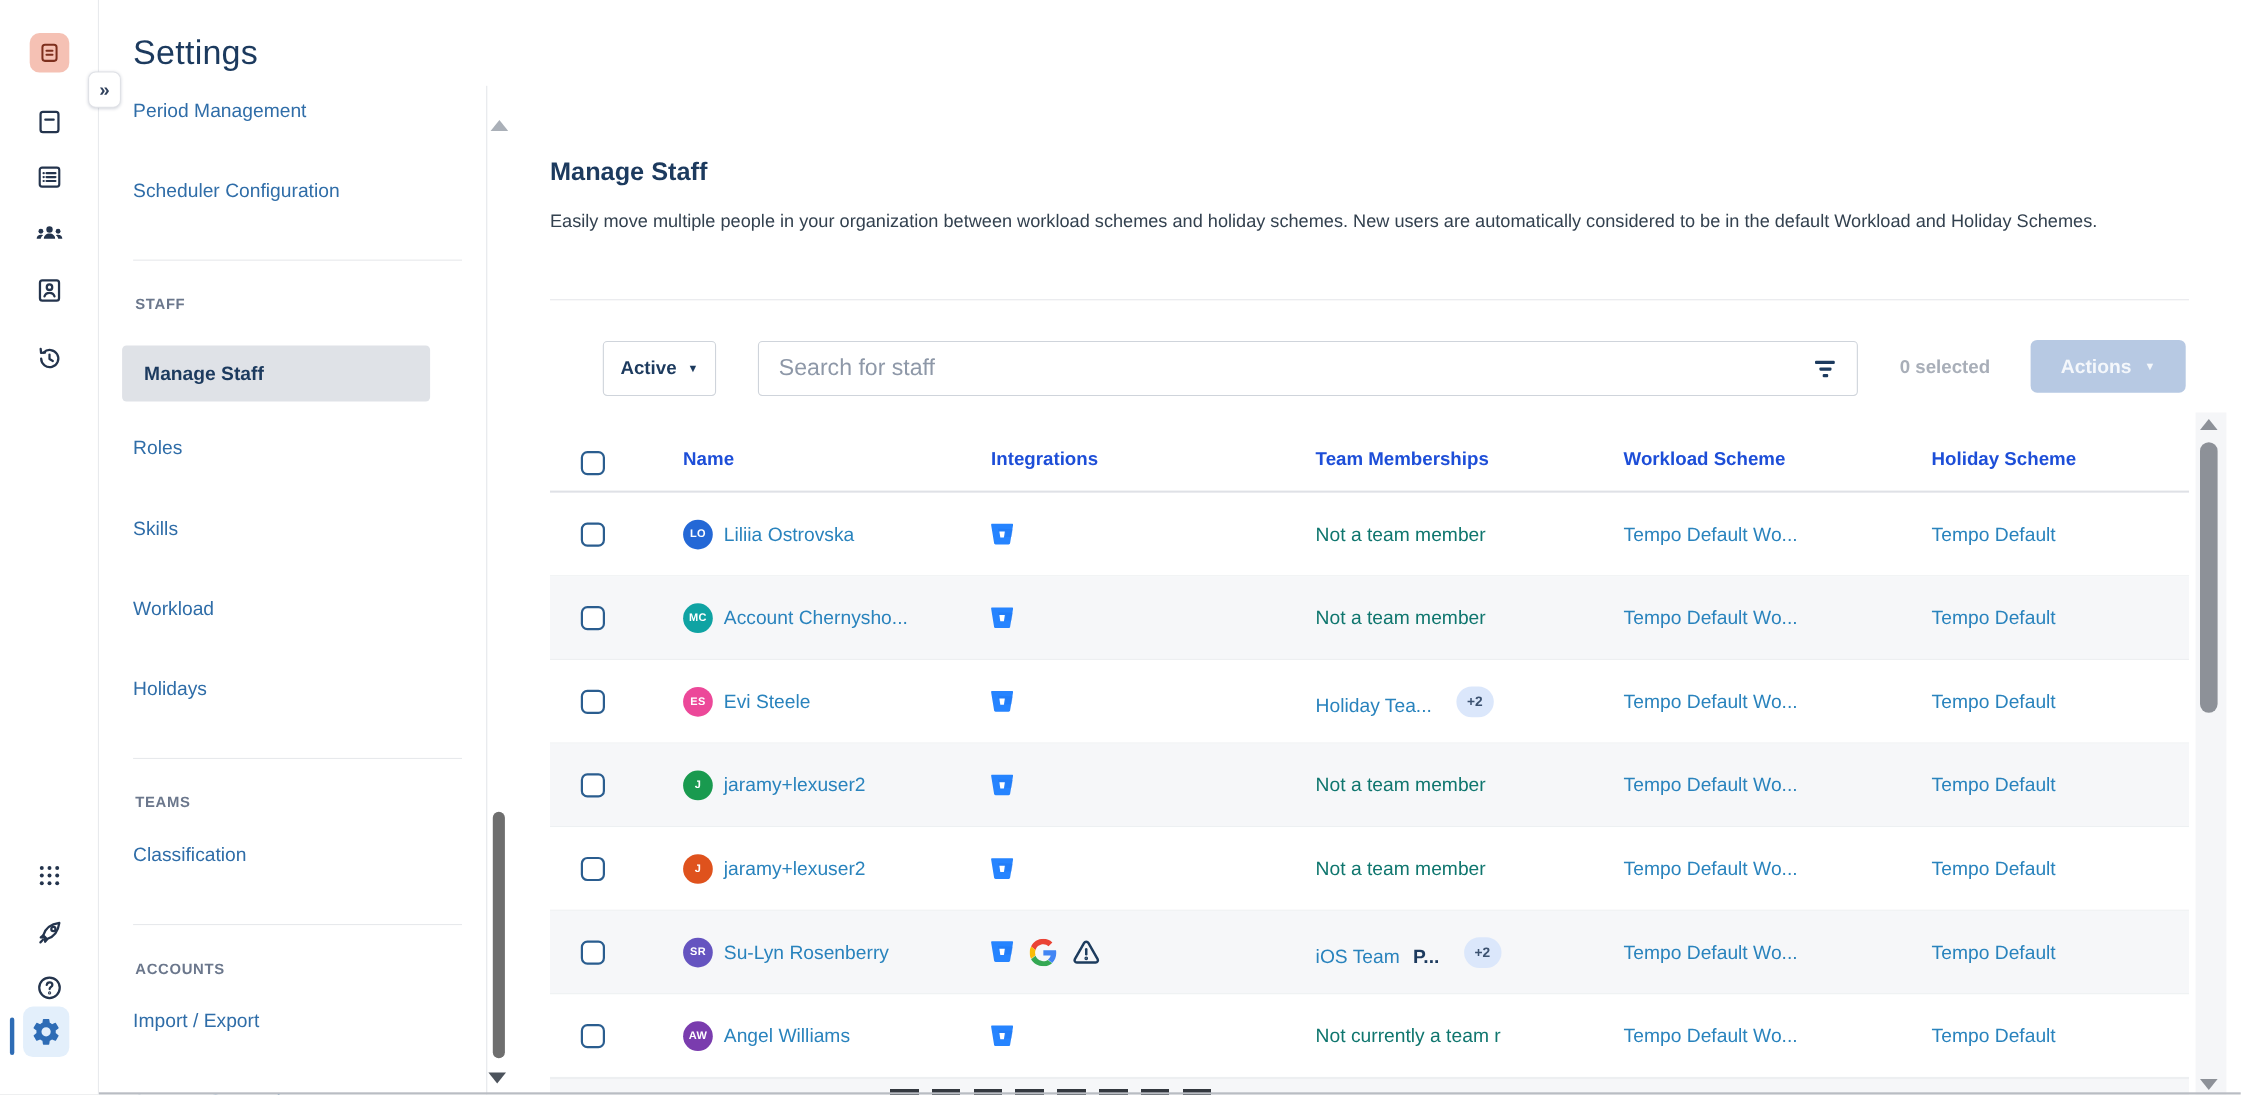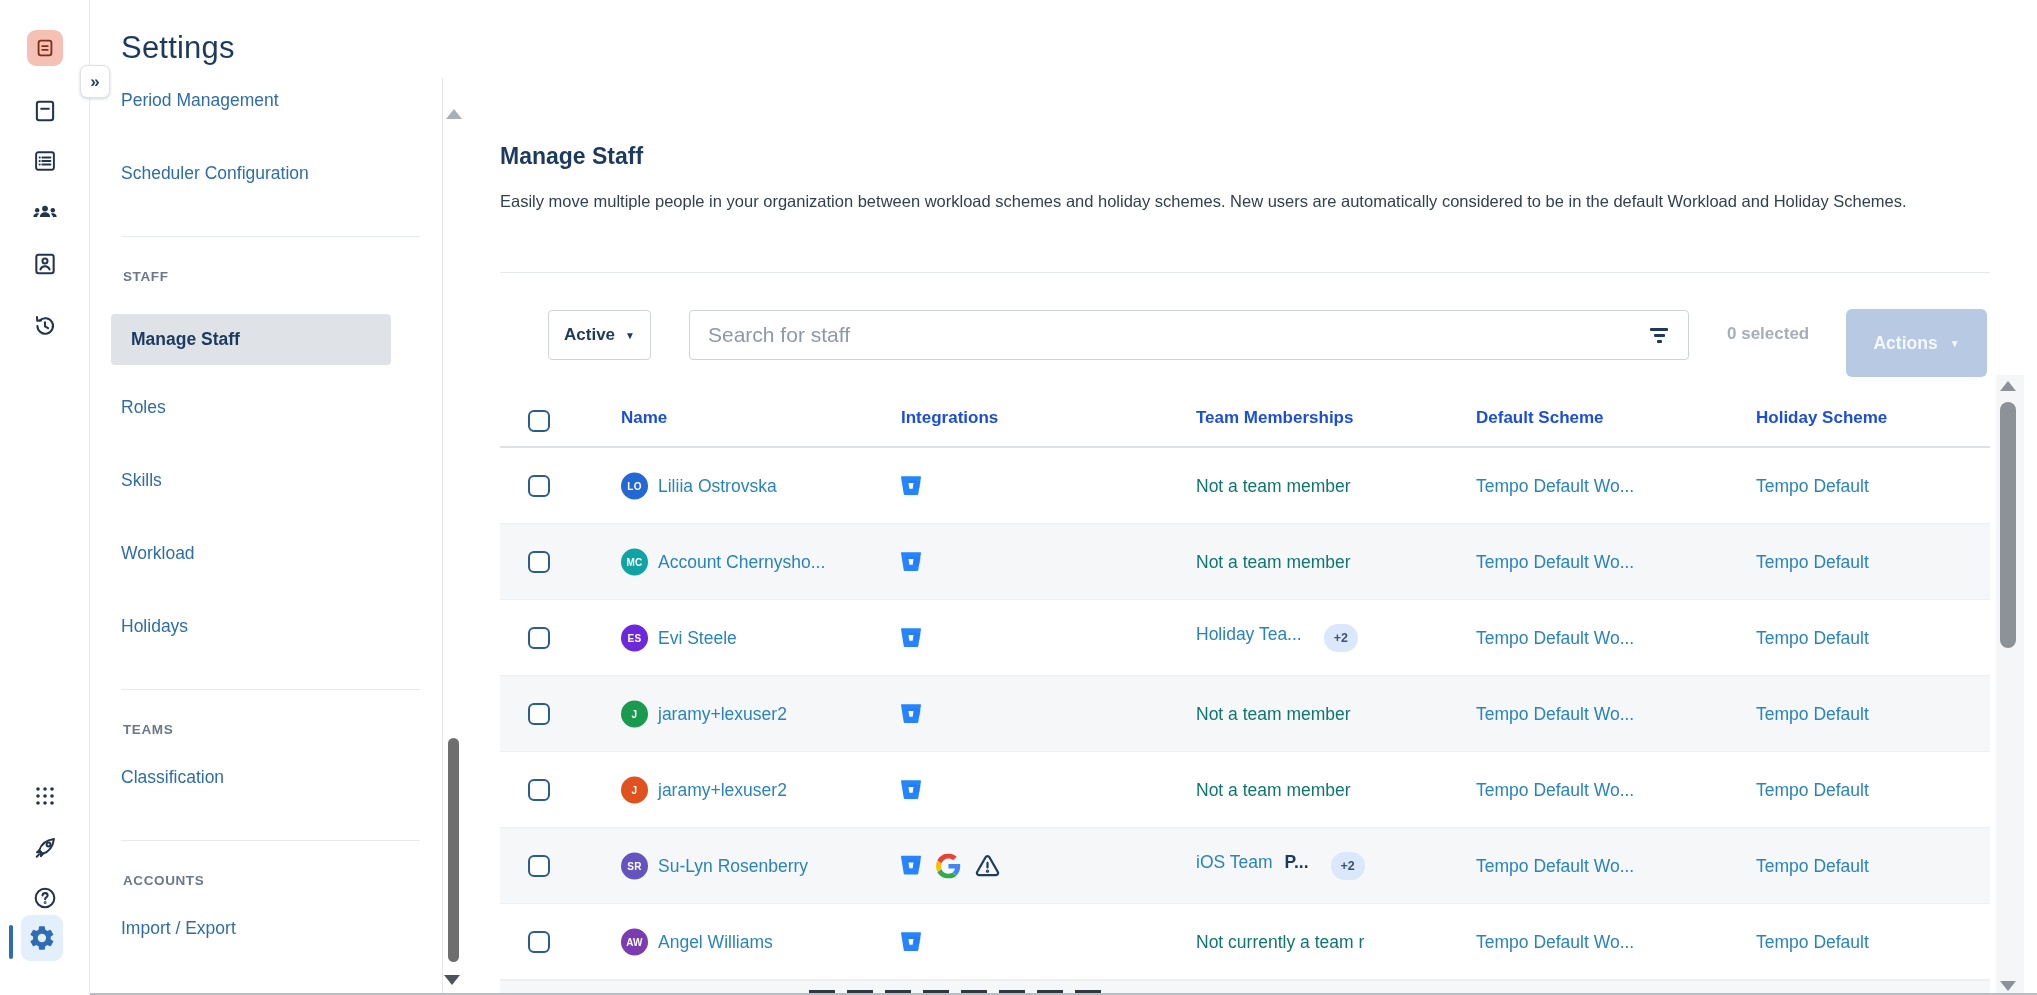--- a/index.html
+++ b/index.html
@@ -63,35 +63,35 @@
   .caret { font-size:10px; color:#1c3a5e; }
   #search-box { position:absolute; left:689px; top:310px; width:1000px; height:50px; background:#fff;
                 border:1px solid #cfd4db; border-radius:4px; display:flex; align-items:center; }
   #search-input { flex:1; border:none; outline:none; font-size:21px; color:#1c3a5e; padding:0 18px;
                   font-family:inherit; background:transparent; }
   #search-input::placeholder { color:#8e98a8; }
   #filter-icon { width:22px; margin-right:18px; display:flex; flex-direction:column; align-items:center;
                  gap:3px; cursor:pointer; }
   #filter-icon i { display:block; height:3px; background:#1c3a5e; border-radius:1px; }
   #selected-count { position:absolute; left:1727px; top:324px; font-size:17px; font-weight:bold; color:#a8aeb8;text-align:center; }
-  #actions-btn { position:absolute; left:1846px; top:309px; width:141px; height:68px; background:#b7c9e3;
+  #actions-btn { position:absolute; left:1846px; top:309px; width:141px; height:48px; background:#b7c9e3;
                  border:none; border-radius:6px; color:#f4f7fb; font-size:17.5px; font-weight:bold;
                  display:flex; align-items:center; justify-content:center; gap:12px; cursor:default;
                  font-family:inherit; }
   #actions-btn .caret { color:#f4f7fb; }
 
   
   #table { position:absolute; left:500px; top:396px; width:1490px; }
   .thead { position:relative; height:52px; border-bottom:2px solid #dfe1e6; }
   .th { position:absolute; top:12px; font-size:17px; font-weight:bold; color:#1d4ed8; }
   .checkbox { width:22px; height:22px; border:2px solid #2a5d8f; border-radius:6px; background:#fff;
               cursor:pointer; }
   .trow { position:relative; height:76px; border-bottom:1px solid #edeff1; background:#fff; }
   .trow.alt { background:#f6f7f9; }
-  .cell { position:absolute; top:50%; transform:translateY(-50%); display:flex; align-items:flex-start; }
+  .cell { position:absolute; top:50%; transform:translateY(-50%); display:flex; align-items:flex-end; }
   .avatar { width:27px; height:27px; border-radius:50%; color:#fff; font-size:10px; font-weight:bold;
             display:flex; align-items:center; justify-content:center; letter-spacing:.3px; }
   .link { color:#2983bd; font-size:17.5px; text-decoration:none; cursor:pointer; white-space:nowrap; }
   .muted { color:#0f766e; font-size:17.5px; white-space:nowrap; }
   .team-extra { color:#1c3a5e; font-size:17.5px; font-weight:600; margin-left:12px; white-space:nowrap; }
   .badge { background:#dbe7fb; color:#3c5270; font-size:12.5px; font-weight:bold; border-radius:15px;
            padding:7px 10px; margin-left:22px; cursor:pointer; }
   .icell { display:flex; align-items:center; gap:12px; }
   .partial-row { position:relative; height:16px; background:#f6f7f9; border-top:1px solid #edeff1; overflow:hidden; }
   .clipped-strip { position:absolute; left:309px; top:9px; width:300px; height:7px;
@@ -251,21 +251,21 @@
 </button>
 
 <div id="table">
   <div class="thead">
     <div class="cell" style="left:28px">
         <span class="checkbox"></span>
       </div>
     <span class="th" style="left:121px">Name</span>
     <span class="th" style="left:401px">Integrations</span>
     <span class="th" style="left:696px">Team Memberships</span>
-    <span class="th" style="left:976px">Default Scheme</span>
+    <span class="th" style="left:976px">Workload Scheme</span>
     <span class="th" style="left:1256px">Holiday Scheme</span>
   </div>
   <div id="tbody">
       <div class="trow">
         <div class="cell" style="left:28px">
           <span class="checkbox"></span>
         </div>
         <div class="cell" style="left:121px">
           <span class="avatar" style="background:#2468d6">LO</span>
         </div>
@@ -318,21 +318,21 @@
         </div>
         <div class="cell" style="left:1256px">
           <span class="link">Tempo Default</span>
         </div>
       </div>
       <div class="trow">
         <div class="cell" style="left:28px">
           <span class="checkbox"></span>
         </div>
         <div class="cell" style="left:121px">
-          <span class="avatar" style="background:#6d28d9">ES</span>
+          <span class="avatar" style="background:#ec4899">ES</span>
         </div>
         <div class="cell" style="left:158px">
           <span class="link">Evi Steele</span>
         </div>
         <div class="cell icell" style="left:398px">
           <span style="display:flex">
             <svg width="26" height="26" viewBox="0 0 24 24">
               <path fill="#2684FF" d="M3.6 3h16.8c.5 0 .9.5.8 1l-2.5 15.3c-.1.6-.6 1-1.2 1H6.5c-.6 0-1.1-.4-1.2-1L2.8 4c-.1-.5.3-1 .8-1z"></path>
               <path fill="#1d6fe8" d="M21 7.5 19.9 14h-5.4l.7-4.5H9.2L8.5 7z" opacity=".35"></path>
               <path fill="#fff" d="M9.7 9.3h4.6l-.8 5.2h-3z"></path>

